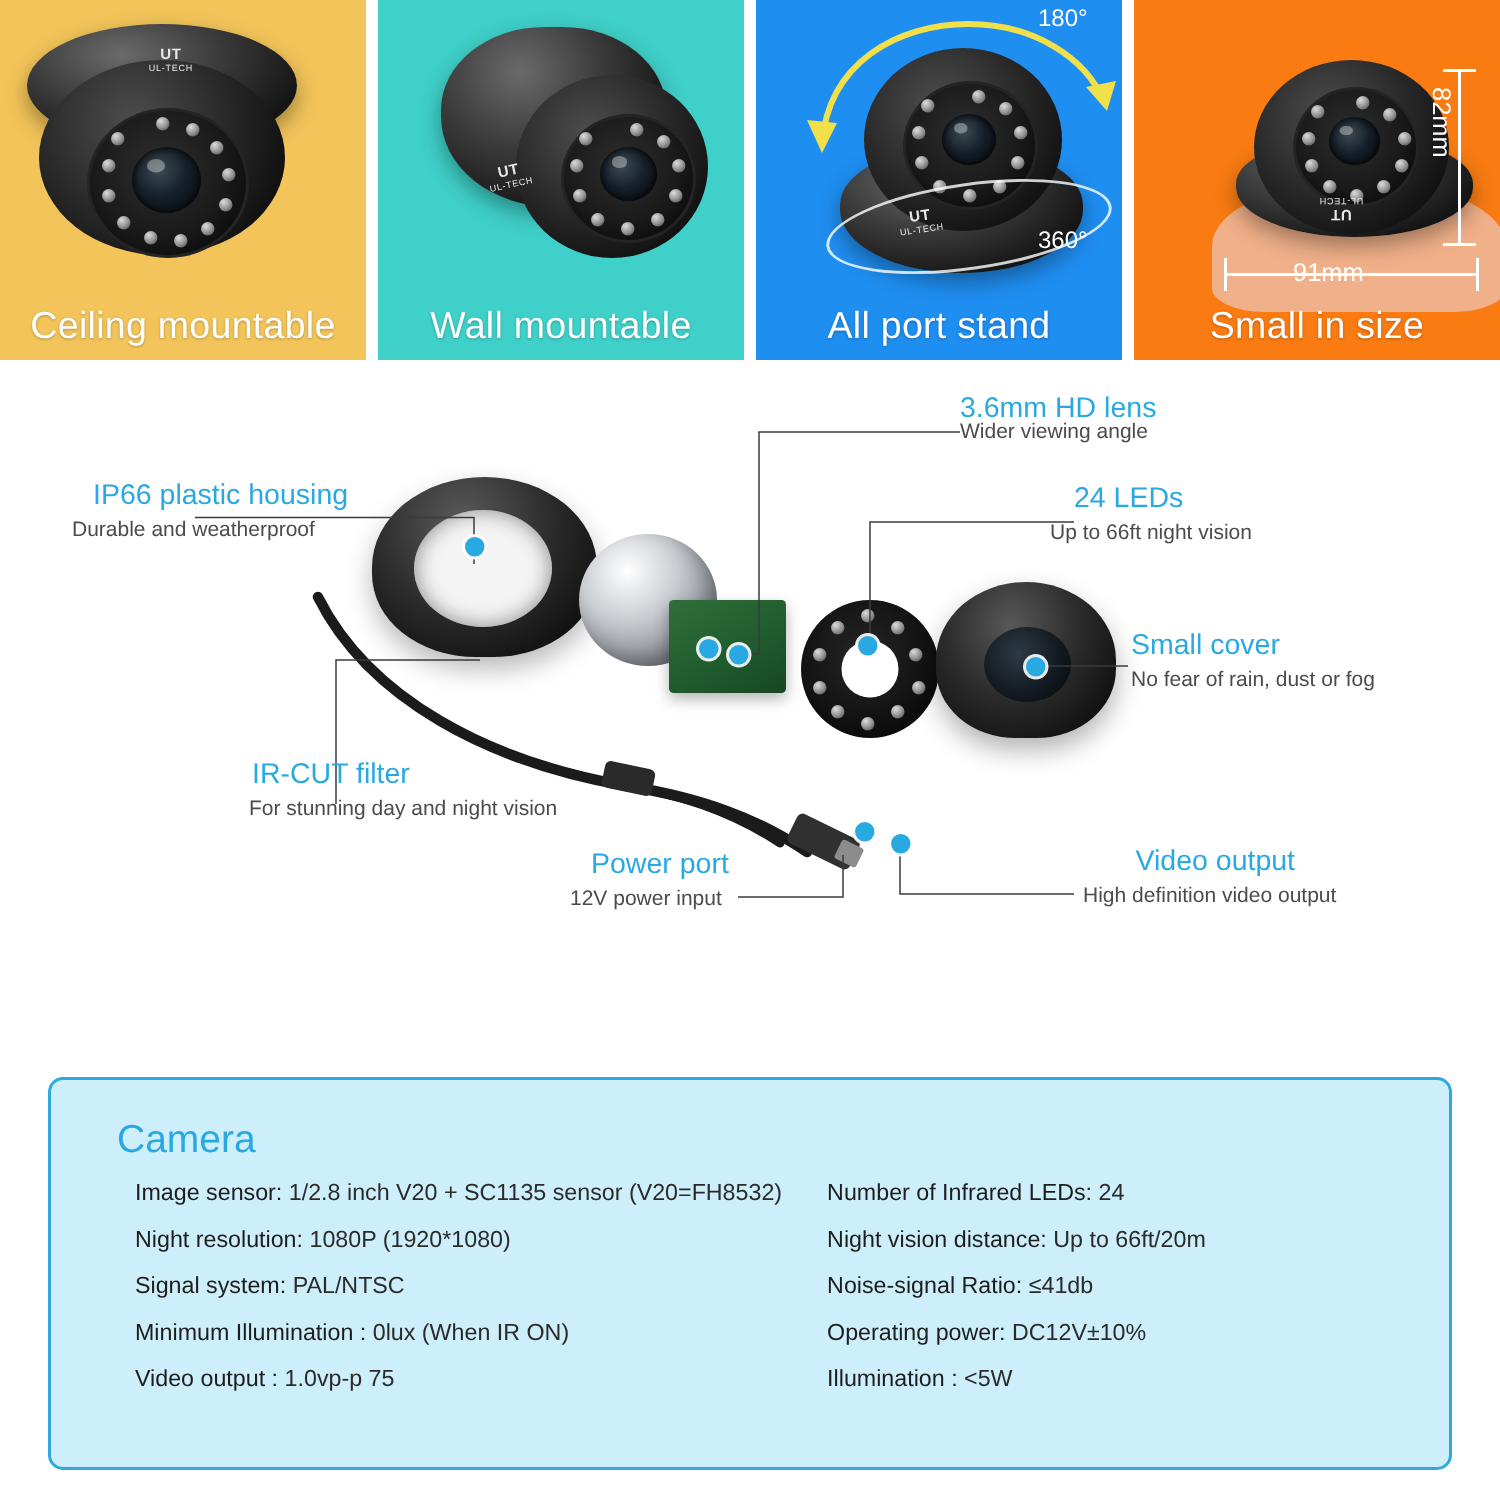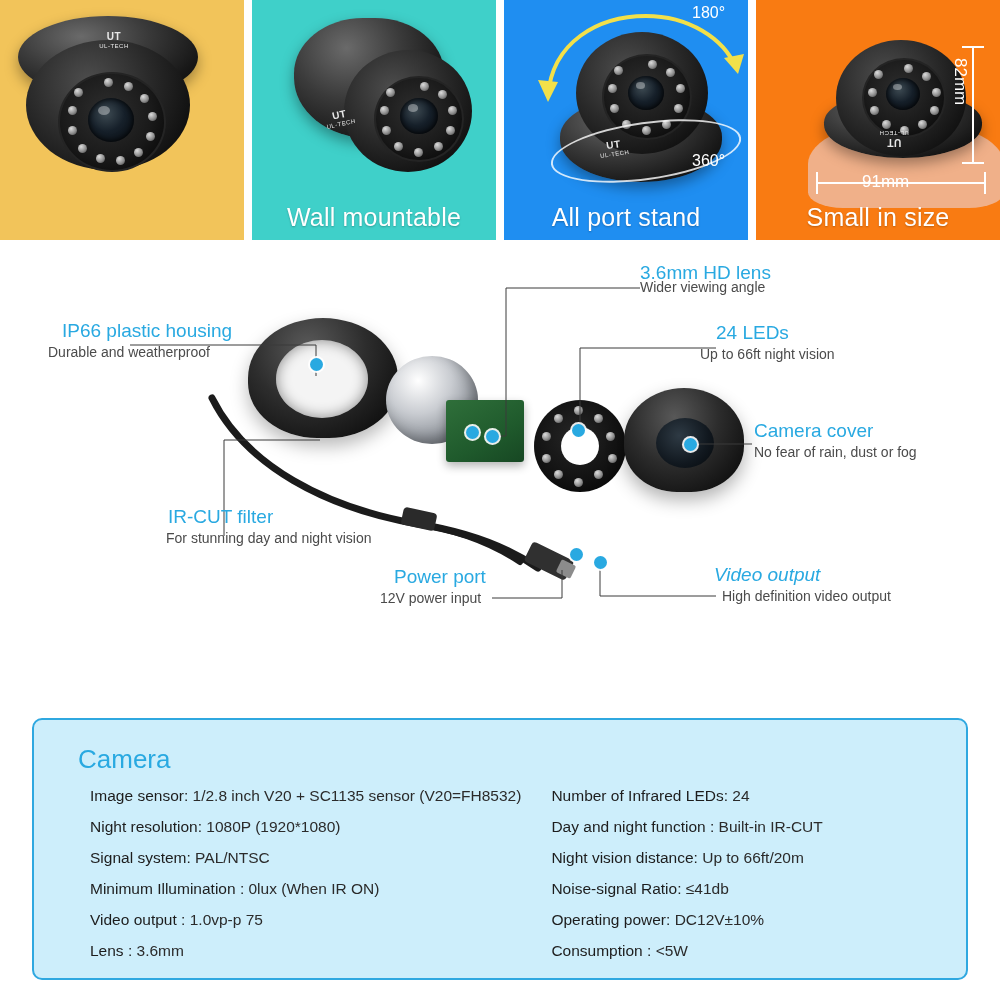--- a/index.html
+++ b/index.html
@@ -287,20 +287,21 @@
       <div class="led" style="left:138px; top:122px;"></div>
       <div class="led" style="left:140px; top:102px;"></div>
       <div class="led" style="left:132px; top:84px;"></div>
       <div class="led" style="left:116px; top:72px;"></div>
       <div class="led" style="left:96px; top:68px;"></div>
       <div class="logo-ut" style="left:78px; top:22px; width:56px;">
         <span>UT</span>
         <small>UL-TECH</small>
       </div>
     </div>
+    <div class="tile-caption">Ceiling mountable</div>
   </div>
 
   <div class="tile" style="background:#3fd0c9;">
     <div class="cam" style="left:36px; top:14px; width:190px; height:170px;">
       <div class="cam-base" style="left:6px; top:4px; width:150px; height:120px; border-radius:46% 46% 50% 50%;"></div>
       <div class="cam-dome" style="left:56px; top:36px; width:128px; height:122px;"></div>
       <div class="cam-ring" style="left:86px; top:62px; width:86px; height:82px;"></div>
       <div class="cam-lens" style="left:112px; top:84px; width:38px; height:36px;"></div>
       <div class="led" style="left:98px; top:74px;"></div>
       <div class="led" style="left:92px; top:92px;"></div>
@@ -443,30 +444,30 @@
 
   <div class="cal-title" style="left:62px; top:80px;">IP66 plastic housing</div>
   <div class="cal-sub" style="left:48px; top:104px;">Durable and weatherproof</div>
 
   <div class="cal-title" style="left:640px; top:22px;">3.6mm HD lens</div>
   <div class="cal-sub" style="left:640px; top:39px;">Wider viewing angle</div>
 
   <div class="cal-title" style="left:716px; top:82px;">24 LEDs</div>
   <div class="cal-sub" style="left:700px; top:106px;">Up to 66ft night vision</div>
 
-  <div class="cal-title" style="left:754px; top:180px;">Camera cover</div>
+  <div class="cal-title" style="left:754px; top:180px;">Small cover</div>
   <div class="cal-sub" style="left:754px; top:204px;">No fear of rain, dust or fog</div>
 
   <div class="cal-title" style="left:168px; top:266px;">IR-CUT filter</div>
   <div class="cal-sub" style="left:166px; top:290px;">For stunning day and night vision</div>
 
   <div class="cal-title" style="left:394px; top:326px;">Power port</div>
   <div class="cal-sub" style="left:380px; top:350px;text-align:right;">12V power input</div>
 
-  <div class="cal-title" style="left:714px; top:324px;font-style:italic;">Video output</div>
+  <div class="cal-title" style="left:757px; top:324px;">Video output</div>
   <div class="cal-sub" style="left:722px; top:348px;">High definition video output</div>
 </div>
 
 <div class="specs">
   <div class="specs-title">Camera</div>
   <div class="spec-cols">
     <div class="spec-col left">
       <div class="spec-row">
         <span class="spec-label">Image sensor:</span>
         <span class="spec-value">1/2.8 inch V20 + SC1135 sensor  (V20=FH8532)</span>
@@ -480,45 +481,37 @@
         <span class="spec-value">PAL/NTSC</span>
       </div>
       <div class="spec-row">
         <span class="spec-label">Minimum Illumination :</span>
         <span class="spec-value">0lux (When IR ON)</span>
       </div>
       <div class="spec-row">
         <span class="spec-label">Video output :</span>
         <span class="spec-value">1.0vp-p 75</span>
       </div>
-      <div class="spec-row">
-        <span class="spec-label">Lens :</span>
-        <span class="spec-value">3.6mm</span>
-      </div>
     </div>
     <div class="spec-col right">
       <div class="spec-row">
         <span class="spec-label">Number of Infrared LEDs:</span>
         <span class="spec-value">24</span>
       </div>
       <div class="spec-row">
-        <span class="spec-label">Day and night function :</span>
-        <span class="spec-value">Built-in IR-CUT</span>
-      </div>
-      <div class="spec-row">
         <span class="spec-label">Night vision distance:</span>
         <span class="spec-value">Up to 66ft/20m</span>
       </div>
       <div class="spec-row">
         <span class="spec-label">Noise-signal Ratio:</span>
         <span class="spec-value">≤41db</span>
       </div>
       <div class="spec-row">
         <span class="spec-label">Operating power:</span>
         <span class="spec-value">DC12V±10%</span>
       </div>
       <div class="spec-row">
-        <span class="spec-label">Consumption :</span>
+        <span class="spec-label">Illumination :</span>
         <span class="spec-value">&lt;5W</span>
       </div>
     </div>
   </div>
 </div>
 
 </body></html>

